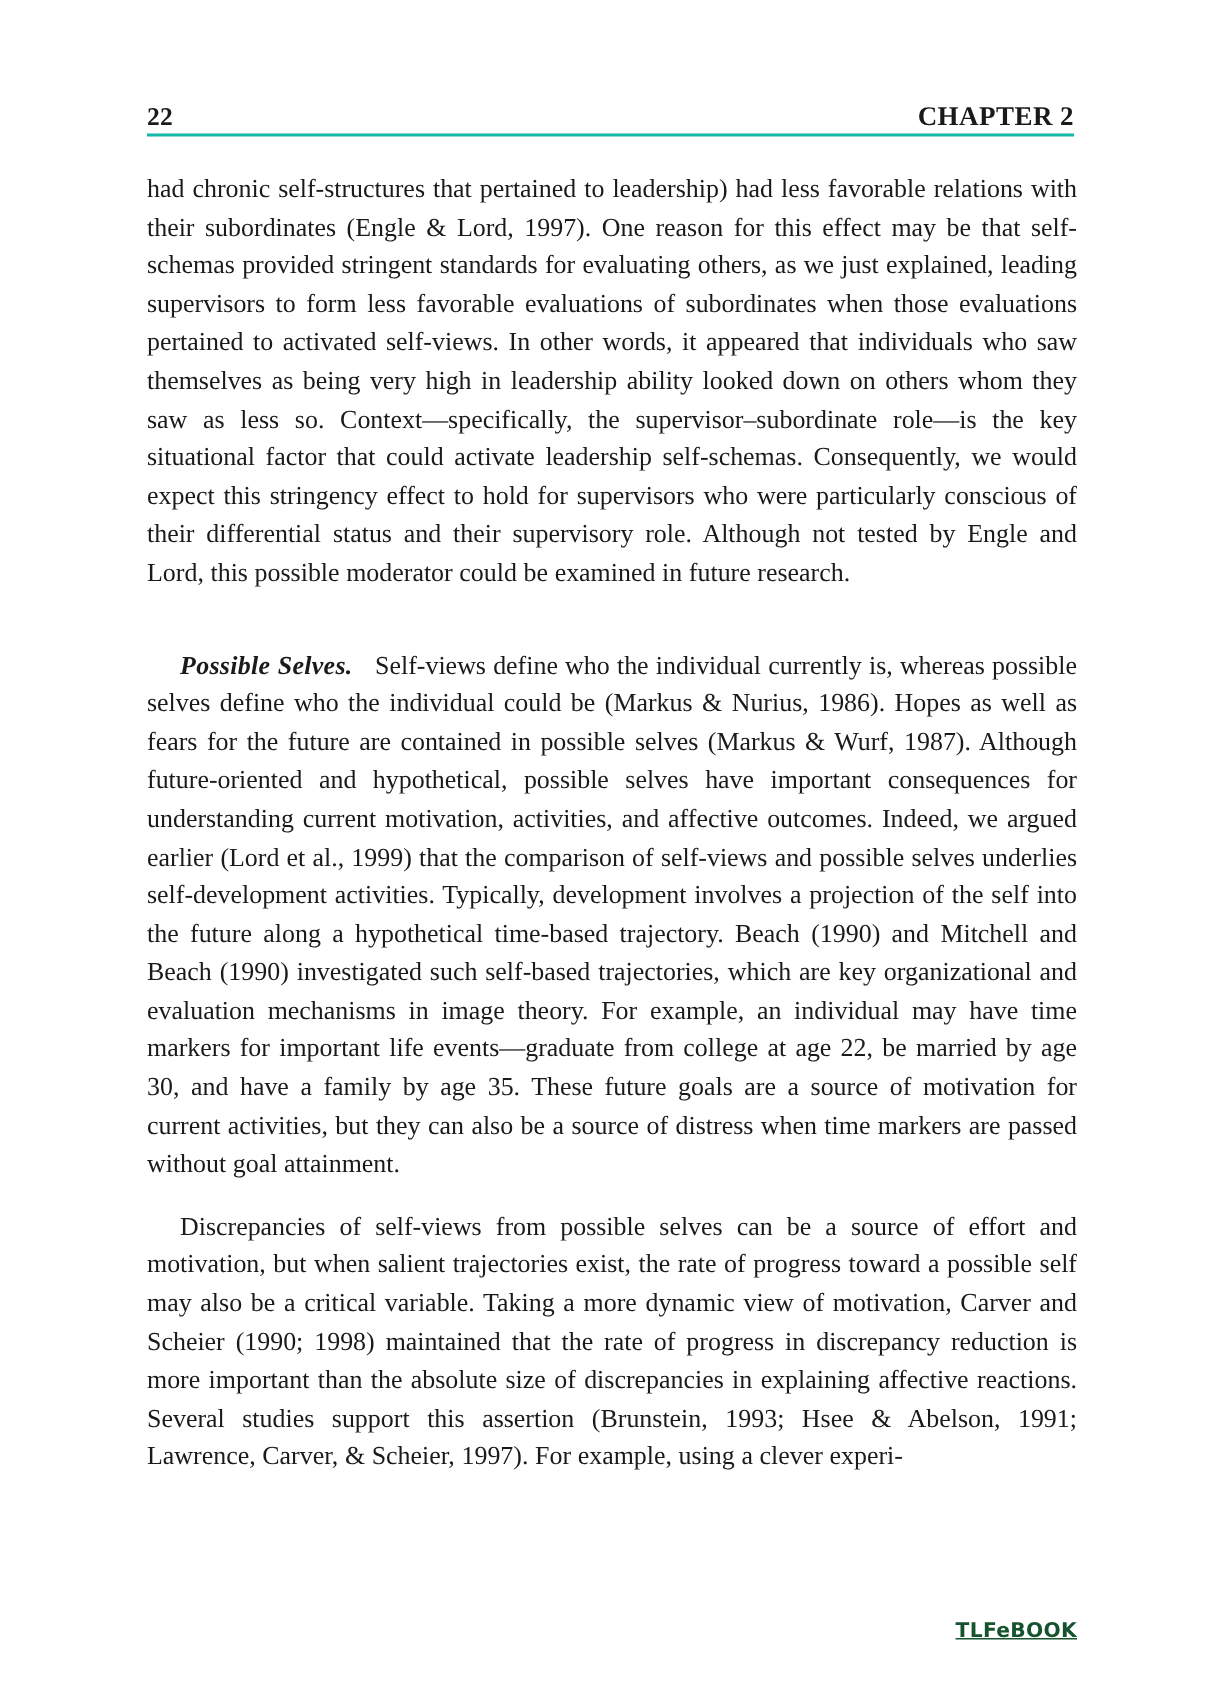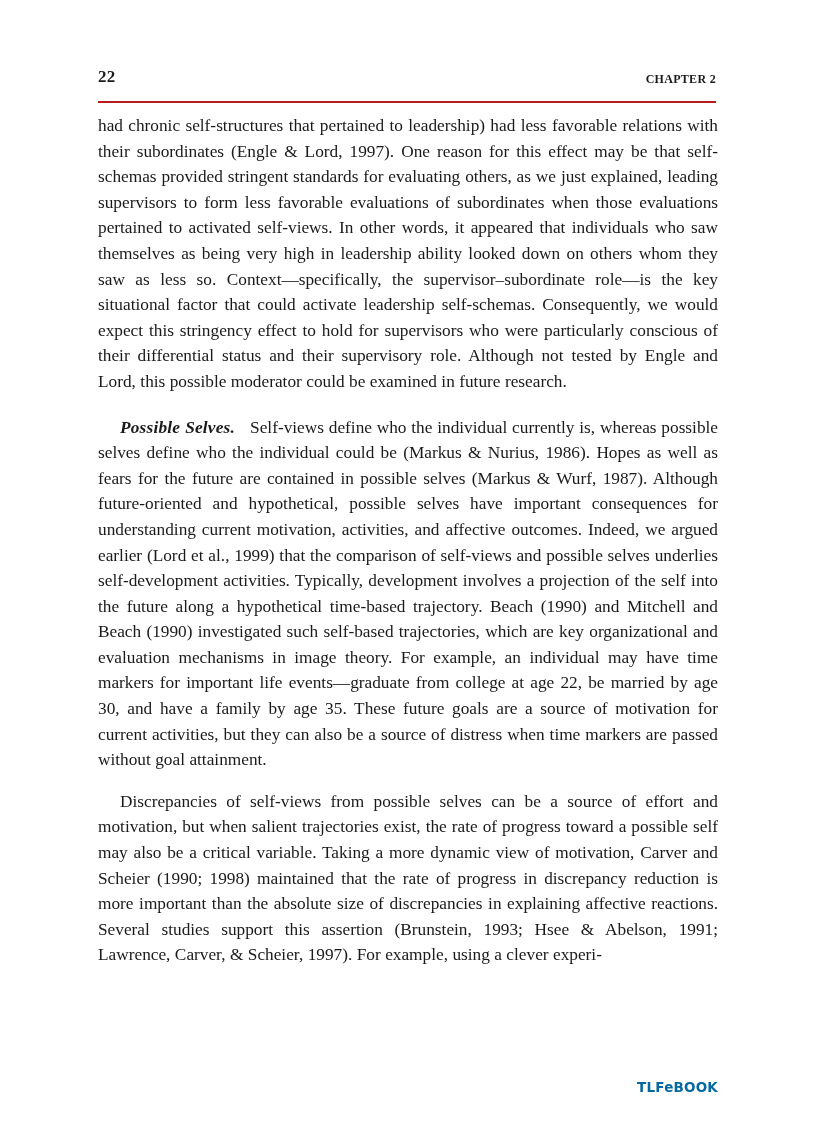--- a/index.html
+++ b/index.html
@@ -23,35 +23,35 @@
 
   
   .running-head {
     position: absolute;
     left: 98px;
     top: 68px;
     width: 618px;
     display: flex;
     align-items: flex-end;
     justify-content: space-between;
-    border-bottom: 2px solid #b91c1c;
-    padding-bottom: 16px;
+    border-bottom: 2px solid #14b8a6;
+    padding-bottom: 3px;
   }
 
   .folio {
     font-family: "Liberation Serif", "DejaVu Serif", serif;
     font-size: 17px;
     font-weight: 700;
     line-height: 1;
     letter-spacing: 0.2px;
   }
 
   .chapter-label {
     font-family: "Liberation Serif", "DejaVu Serif", serif;
-    font-size: 12px;
+    font-size: 18px;
     font-weight: 700;
     line-height: 1;
     letter-spacing: 0.3px;
   }
 
   
   .text-column {
     position: absolute;
     left: 98px;
     top: 113px;
@@ -68,21 +68,21 @@
     word-spacing: 0.1px;
     font-family: Liberation Serif, serif;
   }
 
   p.indent {
     text-indent: 22px;
     margin-top: 16px;
   }
 
   p.space-before {
-    margin-top: 20px;
+    margin-top: 36px;
   }
 
   .runin-heading {
     font-weight: 700;
     font-style: italic;
     letter-spacing: 0.2px;
   }
 
   .runin-gap {
     display: inline-block;
@@ -91,21 +91,22 @@
 
   
   .footer-mark {
     position: absolute;
     right: 98px;
     bottom: 28px;
     font-family: "DejaVu Sans", "Liberation Sans", sans-serif;
     font-size: 13.5px;
     font-weight: 700;
     letter-spacing: 0.2px;
-    color: #0369a1;
+    color: #14532d;
+    text-decoration: underline;
   }
 </style>
 </head>
 <body>
 
 <div class="page">
 
   <div class="running-head">
     <span class="folio">22</span>
     <span class="chapter-label">CHAPTER 2</span>

